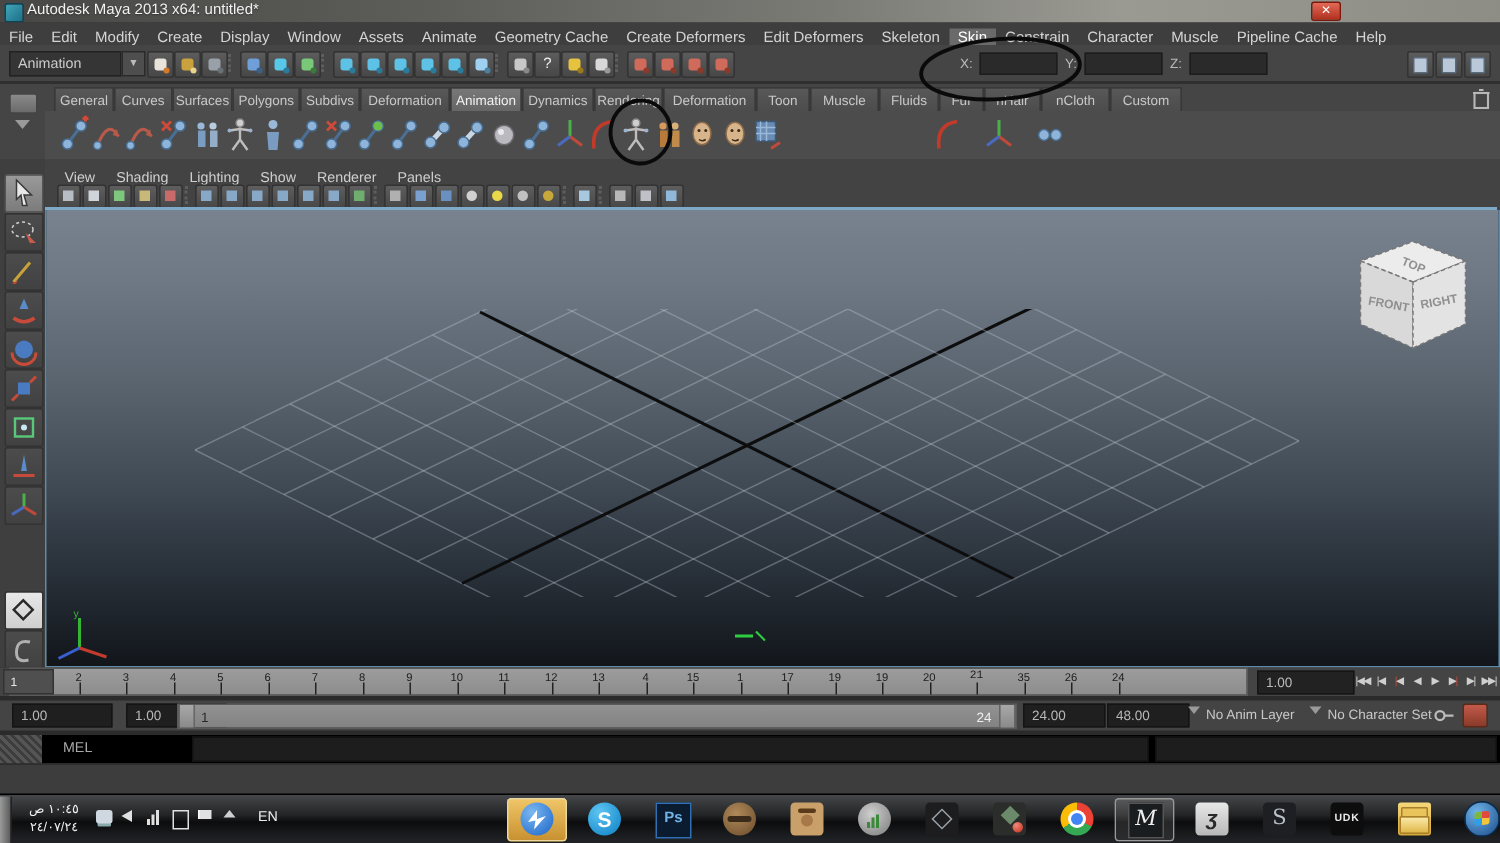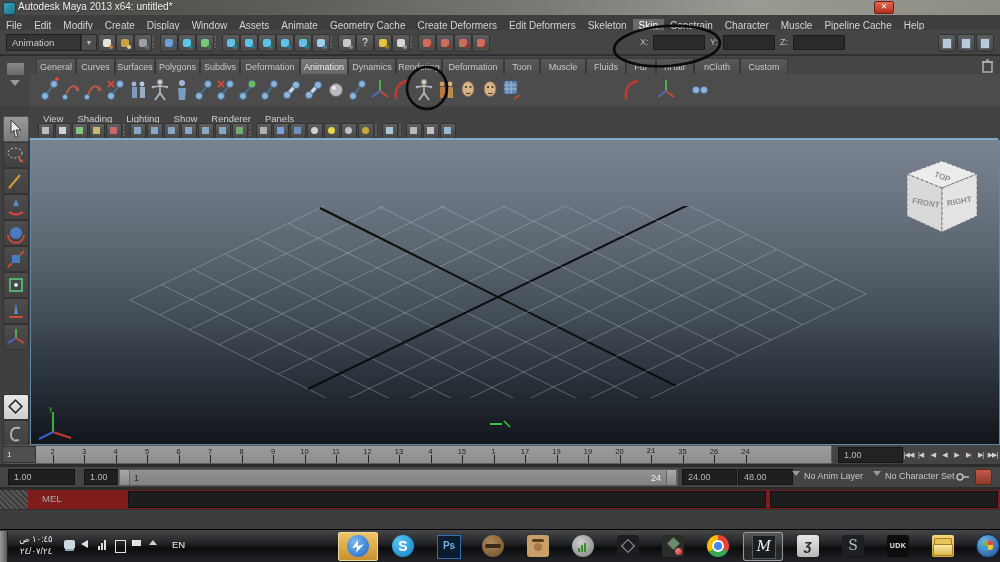--- a/index.html
+++ b/index.html
@@ -63,21 +63,21 @@
   .pb-btn{position:absolute;top:2px;width:11px;height:15px;color:#cfcfcf;font-size:7px;text-align:center;line-height:15px;letter-spacing:-1px;}
   .pb-btn .redbar{color:#c44b38;}
   
   #rangeslider{left:0;top:467px;width:1000px;height:20px;background:#444;}
   .rfield{position:absolute;top:2px;height:14px;background:#1f1f1f;border:1px solid #141414;color:#b8b8b8;font-size:9px;line-height:14px;padding-left:5px;}
   #rangebar{left:118px;top:2px;width:558px;height:15px;background:linear-gradient(#929292,#828282);border:1px solid #5a5a5a;}
   .rhandle{position:absolute;top:0;width:11px;height:15px;background:linear-gradient(#a8a8a8,#8a8a8a);border-left:1px solid #666;border-right:1px solid #666;box-sizing:border-box;}
   .rdd{position:absolute;top:4px;width:0;height:0;border-left:4px solid transparent;border-right:4px solid transparent;border-top:5px solid #9a9a9a;}
   .rlabel{position:absolute;top:3px;font-size:9px;color:#ccc;}
   
-  #melbar{left:0;top:490px;width:1000px;height:19px;background:#7f1d1d;}
+  #melbar{left:0;top:490px;width:1000px;height:19px;background:#000000;}
   #melgrip{left:0;top:0;width:28px;height:19px;background:repeating-linear-gradient(45deg,#555 0 2px,#3c3c3c 2px 4px);}
   #mel-label{left:42px;top:3px;font-size:9.5px;color:#a8a8a8;}
   .melfield{position:absolute;top:1px;height:15px;background:#1d1d1d;border:1px solid #111;}
   #helpline{left:0;top:509px;width:1000px;height:20px;background:#3d3d3d;border-top:1px solid #2e2e2e;}
   
   #taskbar{left:0;top:529px;width:1000px;height:33px;
     background:linear-gradient(180deg,#45474a,#232426 40%,#0c0c0d 55%,#1f2124 90%);border-top:1px solid #000;}
   #showdesktop{left:0;top:1px;width:7px;height:32px;background:linear-gradient(90deg,#9a9a9a,#5a5a5a);border-right:1px solid #222;}
   #clock{left:10px;top:3px;width:52px;color:#f0f0f0;font-size:8.5px;line-height:12px;direction:rtl;text-align:center;}
   .tray{position:absolute;top:10px;}

